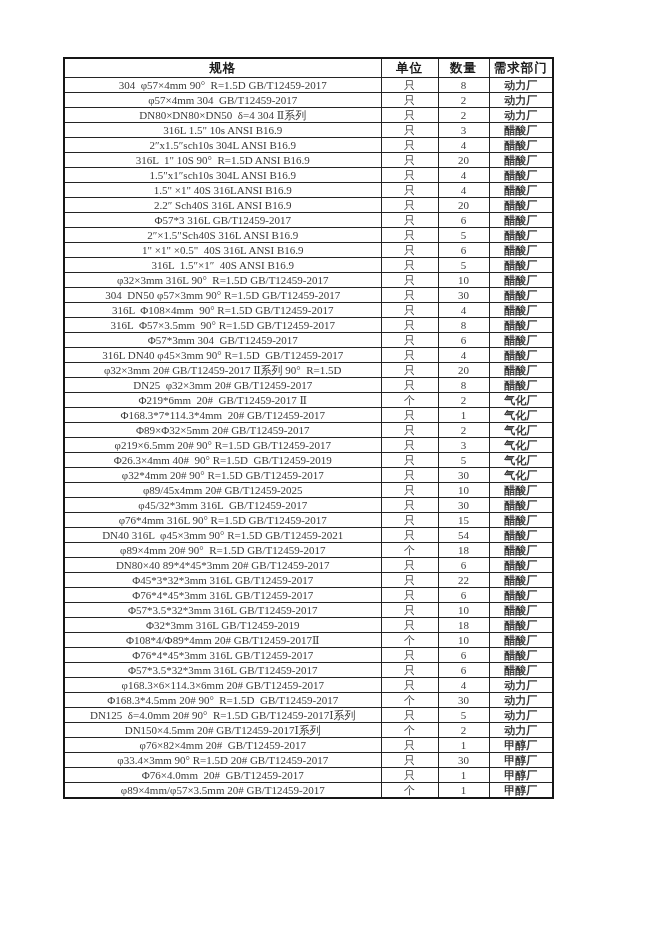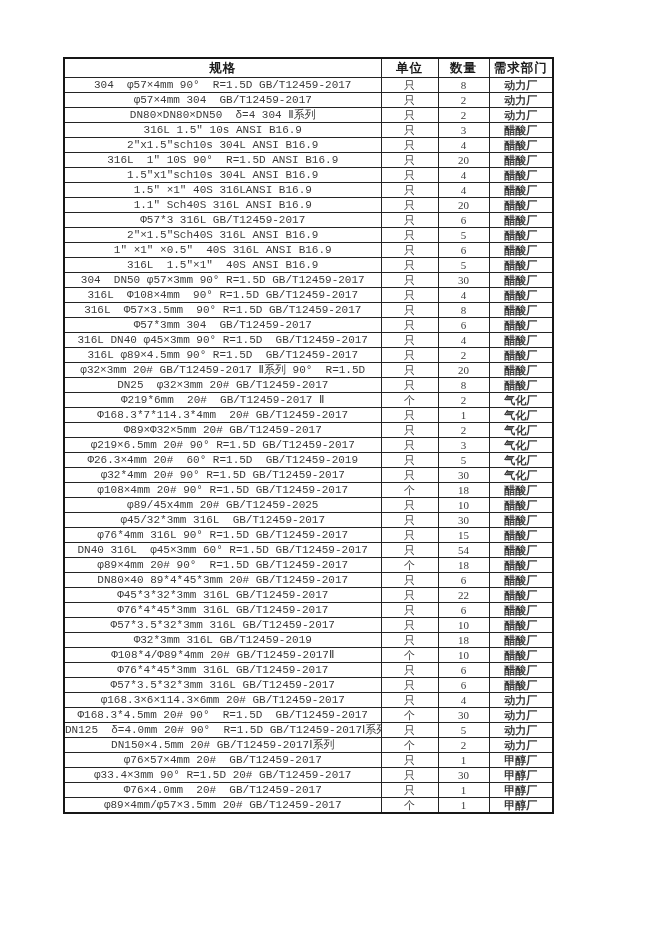--- a/index.html
+++ b/index.html
@@ -37,21 +37,21 @@
     font-size:12.5px;
     font-weight:bold;
     color:#1a1a1a;
     letter-spacing:1px;
   }
   table.spec-table td{
     height:14px;
     font-size:11px;
     line-height:14px;
   }
-  td.c-spec{font-size:11px;font-family:Liberation Mono, monospace;}
+  td.c-spec{font-size:11px;}
   td.c-unit,td.c-qty{font-size:11px;}
   td.c-dept{font-size:11px;color:#4a4a4a;font-weight:bold;}
 </style>
 </head>
 <body>
 
 <div class="sheet">
   <table class="spec-table">
     <colgroup>
       <col style="width:317px">
@@ -110,21 +110,21 @@
           <td class="c-qty">4</td>
           <td class="c-dept">醋酸厂</td>
         </tr>
         <tr>
           <td class="c-spec">1.5" ×1" 40S 316LANSI B16.9</td>
           <td class="c-unit">只</td>
           <td class="c-qty">4</td>
           <td class="c-dept">醋酸厂</td>
         </tr>
         <tr>
-          <td class="c-spec">1.1″ Sch40S 316L ANSI B16.9</td>
+          <td class="c-spec">2.2″ Sch40S 316L ANSI B16.9</td>
           <td class="c-unit">只</td>
           <td class="c-qty">20</td>
           <td class="c-dept">醋酸厂</td>
         </tr>
         <tr>
           <td class="c-spec">Φ57*3 316L GB/T12459-2017</td>
           <td class="c-unit">只</td>
           <td class="c-qty">6</td>
           <td class="c-dept">醋酸厂</td>
         </tr>
@@ -140,20 +140,26 @@
           <td class="c-qty">6</td>
           <td class="c-dept">醋酸厂</td>
         </tr>
         <tr>
           <td class="c-spec">316L  1.5″×1″  40S ANSI B16.9</td>
           <td class="c-unit">只</td>
           <td class="c-qty">5</td>
           <td class="c-dept">醋酸厂</td>
         </tr>
         <tr>
+          <td class="c-spec">φ32×3mm 316L 90°  R=1.5D GB/T12459-2017</td>
+          <td class="c-unit">只</td>
+          <td class="c-qty">10</td>
+          <td class="c-dept">醋酸厂</td>
+        </tr>
+        <tr>
           <td class="c-spec">304  DN50 φ57×3mm 90° R=1.5D GB/T12459-2017</td>
           <td class="c-unit">只</td>
           <td class="c-qty">30</td>
           <td class="c-dept">醋酸厂</td>
         </tr>
         <tr>
           <td class="c-spec">316L  Φ108×4mm  90° R=1.5D GB/T12459-2017</td>
           <td class="c-unit">只</td>
           <td class="c-qty">4</td>
           <td class="c-dept">醋酸厂</td>
@@ -170,26 +176,20 @@
           <td class="c-qty">6</td>
           <td class="c-dept">醋酸厂</td>
         </tr>
         <tr>
           <td class="c-spec">316L DN40 φ45×3mm 90° R=1.5D  GB/T12459-2017</td>
           <td class="c-unit">只</td>
           <td class="c-qty">4</td>
           <td class="c-dept">醋酸厂</td>
         </tr>
         <tr>
-          <td class="c-spec">316L φ89×4.5mm 90° R=1.5D  GB/T12459-2017</td>
-          <td class="c-unit">只</td>
-          <td class="c-qty">2</td>
-          <td class="c-dept">醋酸厂</td>
-        </tr>
-        <tr>
           <td class="c-spec">φ32×3mm 20# GB/T12459-2017 Ⅱ系列 90°  R=1.5D</td>
           <td class="c-unit">只</td>
           <td class="c-qty">20</td>
           <td class="c-dept">醋酸厂</td>
         </tr>
         <tr>
           <td class="c-spec">DN25  φ32×3mm 20# GB/T12459-2017</td>
           <td class="c-unit">只</td>
           <td class="c-qty">8</td>
           <td class="c-dept">醋酸厂</td>
@@ -212,112 +212,106 @@
           <td class="c-qty">2</td>
           <td class="c-dept">气化厂</td>
         </tr>
         <tr>
           <td class="c-spec">φ219×6.5mm 20# 90° R=1.5D GB/T12459-2017</td>
           <td class="c-unit">只</td>
           <td class="c-qty">3</td>
           <td class="c-dept">气化厂</td>
         </tr>
         <tr>
-          <td class="c-spec">Φ26.3×4mm 20#  60° R=1.5D  GB/T12459-2019</td>
+          <td class="c-spec">Φ26.3×4mm 40#  90° R=1.5D  GB/T12459-2019</td>
           <td class="c-unit">只</td>
           <td class="c-qty">5</td>
           <td class="c-dept">气化厂</td>
         </tr>
         <tr>
           <td class="c-spec">φ32*4mm 20# 90° R=1.5D GB/T12459-2017</td>
           <td class="c-unit">只</td>
           <td class="c-qty">30</td>
           <td class="c-dept">气化厂</td>
         </tr>
         <tr>
-          <td class="c-spec">φ108×4mm 20# 90° R=1.5D GB/T12459-2017</td>
+          <td class="c-spec">φ89/45x4mm 20# GB/T12459-2025</td>
+          <td class="c-unit">只</td>
+          <td class="c-qty">10</td>
+          <td class="c-dept">醋酸厂</td>
+        </tr>
+        <tr>
+          <td class="c-spec">φ45/32*3mm 316L  GB/T12459-2017</td>
+          <td class="c-unit">只</td>
+          <td class="c-qty">30</td>
+          <td class="c-dept">醋酸厂</td>
+        </tr>
+        <tr>
+          <td class="c-spec">φ76*4mm 316L 90° R=1.5D GB/T12459-2017</td>
+          <td class="c-unit">只</td>
+          <td class="c-qty">15</td>
+          <td class="c-dept">醋酸厂</td>
+        </tr>
+        <tr>
+          <td class="c-spec">DN40 316L  φ45×3mm 90° R=1.5D GB/T12459-2021</td>
+          <td class="c-unit">只</td>
+          <td class="c-qty">54</td>
+          <td class="c-dept">醋酸厂</td>
+        </tr>
+        <tr>
+          <td class="c-spec">φ89×4mm 20# 90°  R=1.5D GB/T12459-2017</td>
           <td class="c-unit">个</td>
           <td class="c-qty">18</td>
           <td class="c-dept">醋酸厂</td>
         </tr>
         <tr>
-          <td class="c-spec">φ89/45x4mm 20# GB/T12459-2025</td>
+          <td class="c-spec">DN80×40 89*4*45*3mm 20# GB/T12459-2017</td>
+          <td class="c-unit">只</td>
+          <td class="c-qty">6</td>
+          <td class="c-dept">醋酸厂</td>
+        </tr>
+        <tr>
+          <td class="c-spec">Φ45*3*32*3mm 316L GB/T12459-2017</td>
+          <td class="c-unit">只</td>
+          <td class="c-qty">22</td>
+          <td class="c-dept">醋酸厂</td>
+        </tr>
+        <tr>
+          <td class="c-spec">Φ76*4*45*3mm 316L GB/T12459-2017</td>
+          <td class="c-unit">只</td>
+          <td class="c-qty">6</td>
+          <td class="c-dept">醋酸厂</td>
+        </tr>
+        <tr>
+          <td class="c-spec">Φ57*3.5*32*3mm 316L GB/T12459-2017</td>
           <td class="c-unit">只</td>
           <td class="c-qty">10</td>
           <td class="c-dept">醋酸厂</td>
         </tr>
         <tr>
-          <td class="c-spec">φ45/32*3mm 316L  GB/T12459-2017</td>
-          <td class="c-unit">只</td>
-          <td class="c-qty">30</td>
-          <td class="c-dept">醋酸厂</td>
-        </tr>
-        <tr>
-          <td class="c-spec">φ76*4mm 316L 90° R=1.5D GB/T12459-2017</td>
-          <td class="c-unit">只</td>
-          <td class="c-qty">15</td>
-          <td class="c-dept">醋酸厂</td>
-        </tr>
-        <tr>
-          <td class="c-spec">DN40 316L  φ45×3mm 60° R=1.5D GB/T12459-2017</td>
-          <td class="c-unit">只</td>
-          <td class="c-qty">54</td>
-          <td class="c-dept">醋酸厂</td>
-        </tr>
-        <tr>
-          <td class="c-spec">φ89×4mm 20# 90°  R=1.5D GB/T12459-2017</td>
-          <td class="c-unit">个</td>
+          <td class="c-spec">Φ32*3mm 316L GB/T12459-2019</td>
+          <td class="c-unit">只</td>
           <td class="c-qty">18</td>
           <td class="c-dept">醋酸厂</td>
         </tr>
         <tr>
-          <td class="c-spec">DN80×40 89*4*45*3mm 20# GB/T12459-2017</td>
-          <td class="c-unit">只</td>
-          <td class="c-qty">6</td>
-          <td class="c-dept">醋酸厂</td>
-        </tr>
-        <tr>
-          <td class="c-spec">Φ45*3*32*3mm 316L GB/T12459-2017</td>
-          <td class="c-unit">只</td>
-          <td class="c-qty">22</td>
+          <td class="c-spec">Φ108*4/Φ89*4mm 20# GB/T12459-2017Ⅱ</td>
+          <td class="c-unit">个</td>
+          <td class="c-qty">10</td>
           <td class="c-dept">醋酸厂</td>
         </tr>
         <tr>
           <td class="c-spec">Φ76*4*45*3mm 316L GB/T12459-2017</td>
           <td class="c-unit">只</td>
           <td class="c-qty">6</td>
           <td class="c-dept">醋酸厂</td>
         </tr>
         <tr>
           <td class="c-spec">Φ57*3.5*32*3mm 316L GB/T12459-2017</td>
           <td class="c-unit">只</td>
-          <td class="c-qty">10</td>
-          <td class="c-dept">醋酸厂</td>
-        </tr>
-        <tr>
-          <td class="c-spec">Φ32*3mm 316L GB/T12459-2019</td>
-          <td class="c-unit">只</td>
-          <td class="c-qty">18</td>
-          <td class="c-dept">醋酸厂</td>
-        </tr>
-        <tr>
-          <td class="c-spec">Φ108*4/Φ89*4mm 20# GB/T12459-2017Ⅱ</td>
-          <td class="c-unit">个</td>
-          <td class="c-qty">10</td>
-          <td class="c-dept">醋酸厂</td>
-        </tr>
-        <tr>
-          <td class="c-spec">Φ76*4*45*3mm 316L GB/T12459-2017</td>
-          <td class="c-unit">只</td>
-          <td class="c-qty">6</td>
-          <td class="c-dept">醋酸厂</td>
-        </tr>
-        <tr>
-          <td class="c-spec">Φ57*3.5*32*3mm 316L GB/T12459-2017</td>
-          <td class="c-unit">只</td>
           <td class="c-qty">6</td>
           <td class="c-dept">醋酸厂</td>
         </tr>
         <tr>
           <td class="c-spec">φ168.3×6×114.3×6mm 20# GB/T12459-2017</td>
           <td class="c-unit">只</td>
           <td class="c-qty">4</td>
           <td class="c-dept">动力厂</td>
         </tr>
         <tr>
@@ -332,21 +326,21 @@
           <td class="c-qty">5</td>
           <td class="c-dept">动力厂</td>
         </tr>
         <tr>
           <td class="c-spec">DN150×4.5mm 20# GB/T12459-2017Ⅰ系列</td>
           <td class="c-unit">个</td>
           <td class="c-qty">2</td>
           <td class="c-dept">动力厂</td>
         </tr>
         <tr>
-          <td class="c-spec">φ76×57×4mm 20#  GB/T12459-2017</td>
+          <td class="c-spec">φ76×82×4mm 20#  GB/T12459-2017</td>
           <td class="c-unit">只</td>
           <td class="c-qty">1</td>
           <td class="c-dept">甲醇厂</td>
         </tr>
         <tr>
           <td class="c-spec">φ33.4×3mm 90° R=1.5D 20# GB/T12459-2017</td>
           <td class="c-unit">只</td>
           <td class="c-qty">30</td>
           <td class="c-dept">甲醇厂</td>
         </tr>

